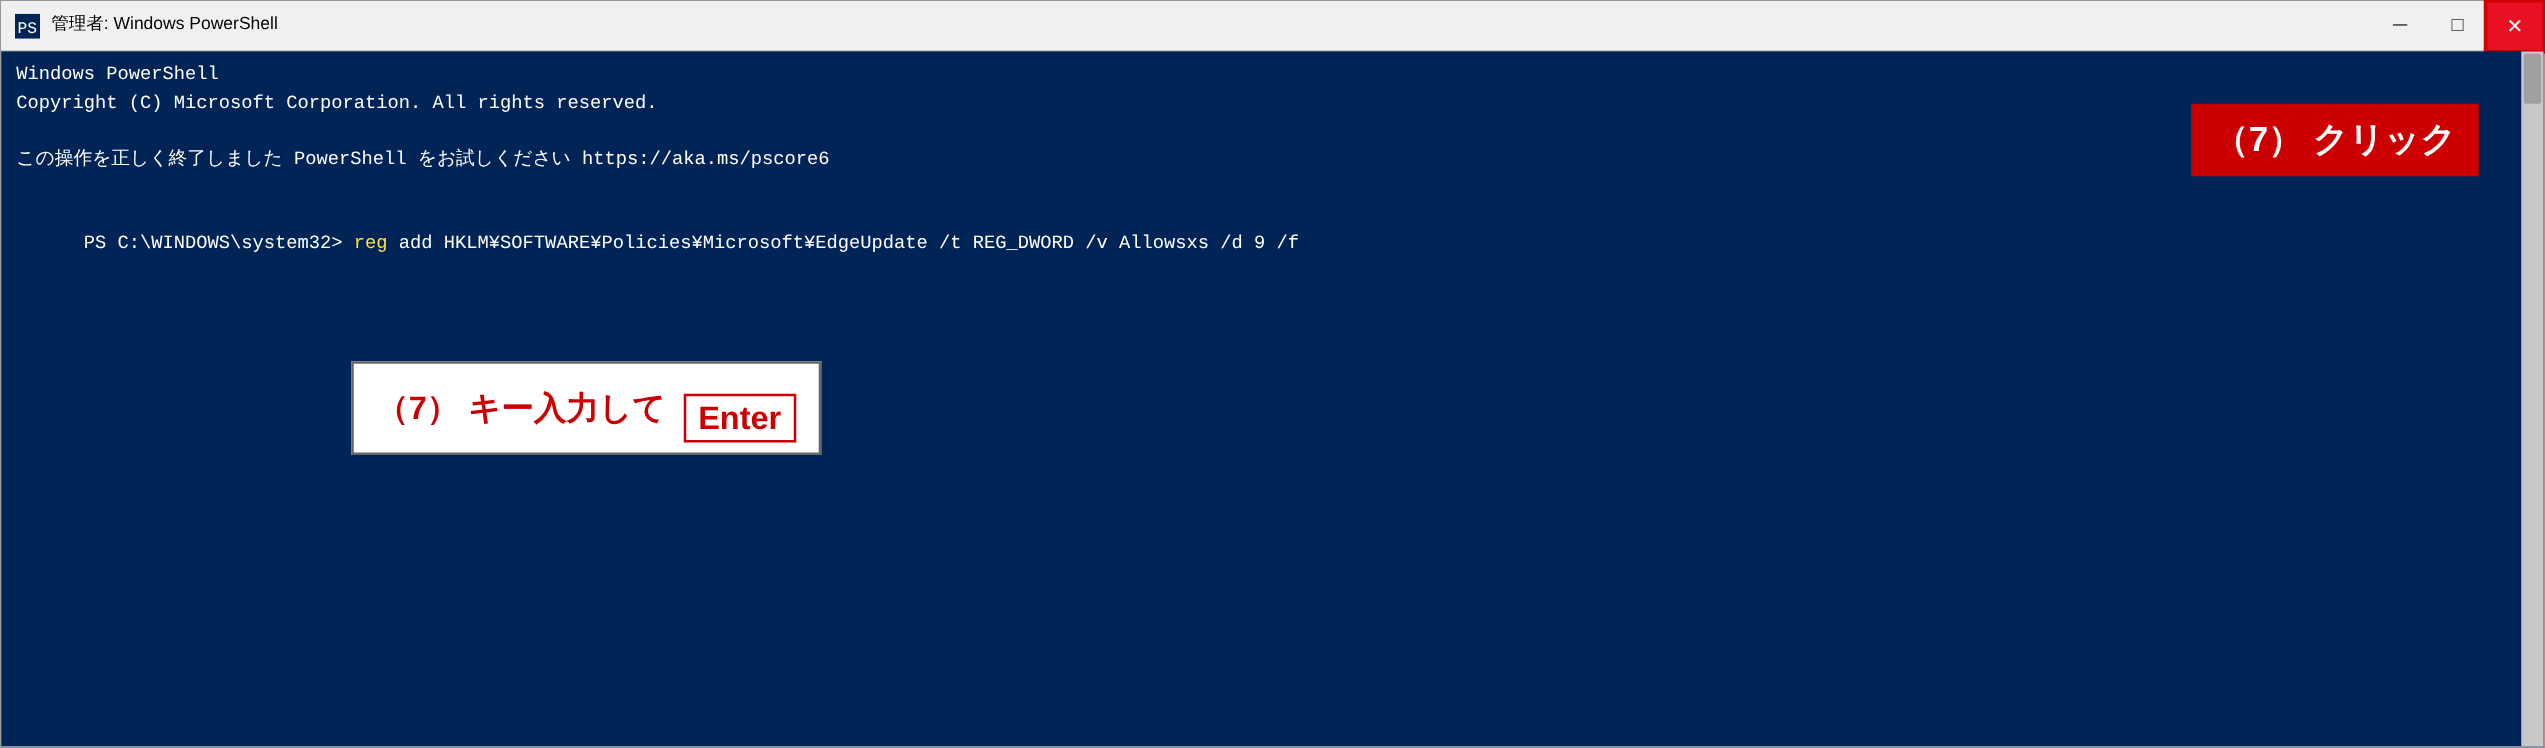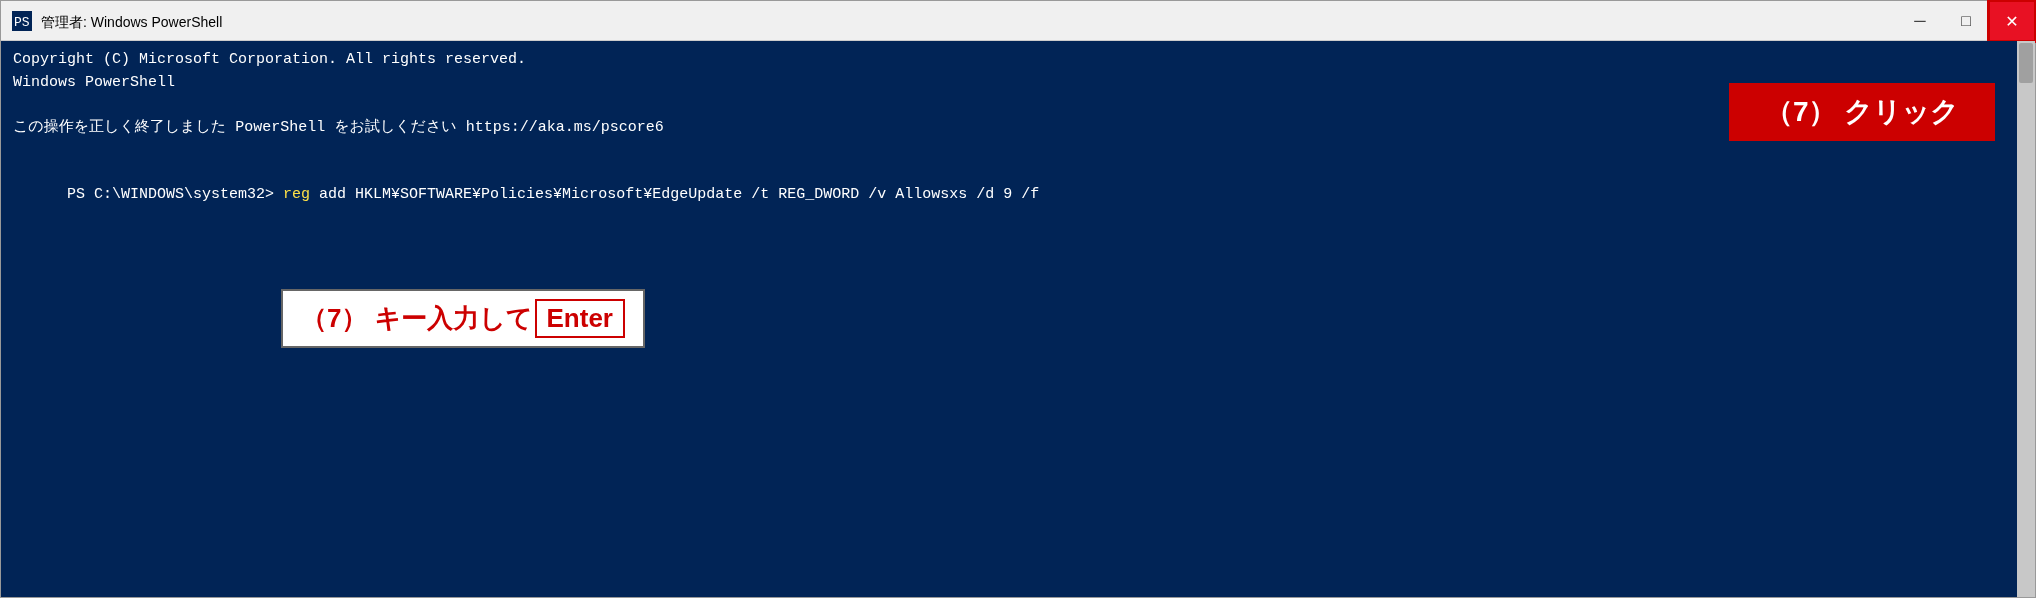--- a/index.html
+++ b/index.html
@@ -27,21 +27,21 @@
       display: flex;
       align-items: center;
       justify-content: space-between;
       padding: 0 0 0 10px;
       border-bottom: 1px solid #ccc;
       flex-shrink: 0;
     }
 
     .title-bar-left {
       display: flex;
-      align-items: flex-end;
+      align-items: flex-start;
       gap: 8px;
     }
 
     .title-icon {
       width: 22px;
       height: 22px;
       display: flex;
       align-items: center;
       justify-content: center;
     }
@@ -115,58 +115,59 @@
       color: #00ff00;
     }
 
     .text-white {
       color: #ffffff;
     }
 
     .annotation-click {
       position: absolute;
       top: 42px;
-      right: 40px;
+      right: 52px;
       background: #cc0000;
       color: white;
       font-family: 'Meiryo', 'Yu Gothic', sans-serif;
       font-size: 28px;
       font-weight: bold;
-      padding: 10px 36px;
+      padding: 10px 18px;
       z-index: 10;
     }
 
     .annotation-enter {
       position: absolute;
       top: 248px;
       left: 280px;
       background: white;
       border: 2px solid #666;
       padding: 8px 18px;
       display: flex;
       align-items: center;
-      gap: 2px;
+      gap: 14px;
       z-index: 10;
     }
 
     .annotation-enter-text {
       font-family: 'Meiryo', 'Yu Gothic', sans-serif;
       font-size: 26px;
       font-weight: bold;
       color: #cc0000;
     }
 
     .annotation-enter-key {
       font-family: 'Meiryo', 'Yu Gothic', sans-serif;
       font-size: 26px;
       font-weight: bold;
       color: #cc0000;
       border: 2px solid #cc0000;
       padding: 2px 10px;
       background: white;
+      margin-top: 16px;
     }
 
     .underline-exit {
       text-decoration: underline;
       text-decoration-color: #cc0000;
     }
 
     .scrollbar {
       position: absolute;
       right: 0;
@@ -205,22 +206,22 @@
       <button class="title-btn close-btn">✕</button>
     </div>
   </div>
 
   <div class="terminal">
 
     <div class="annotation-click">
       <span>（7） クリック</span>
     </div>
 
+    <div class="line text-white">Windows PowerShell</div>
     <div class="line text-white">Copyright (C) Microsoft Corporation. All rights reserved.</div>
-    <div class="line text-white">Windows PowerShell</div>
     <div class="line-empty">&nbsp;</div>
     <div class="line text-white">この操作を正しく終了しました PowerShell をお試しください https://aka.ms/pscore6</div>
     <div class="line-empty">&nbsp;</div>
 
     <div class="line text-white">
       <span>PS C:\WINDOWS\system32&gt; </span><span class="text-yellow">reg</span><span> add HKLM¥SOFTWARE¥Policies¥Microsoft¥EdgeUpdate /t REG_DWORD /v Allowsxs /d 9 /f</span>
     </div>
 
 
 

